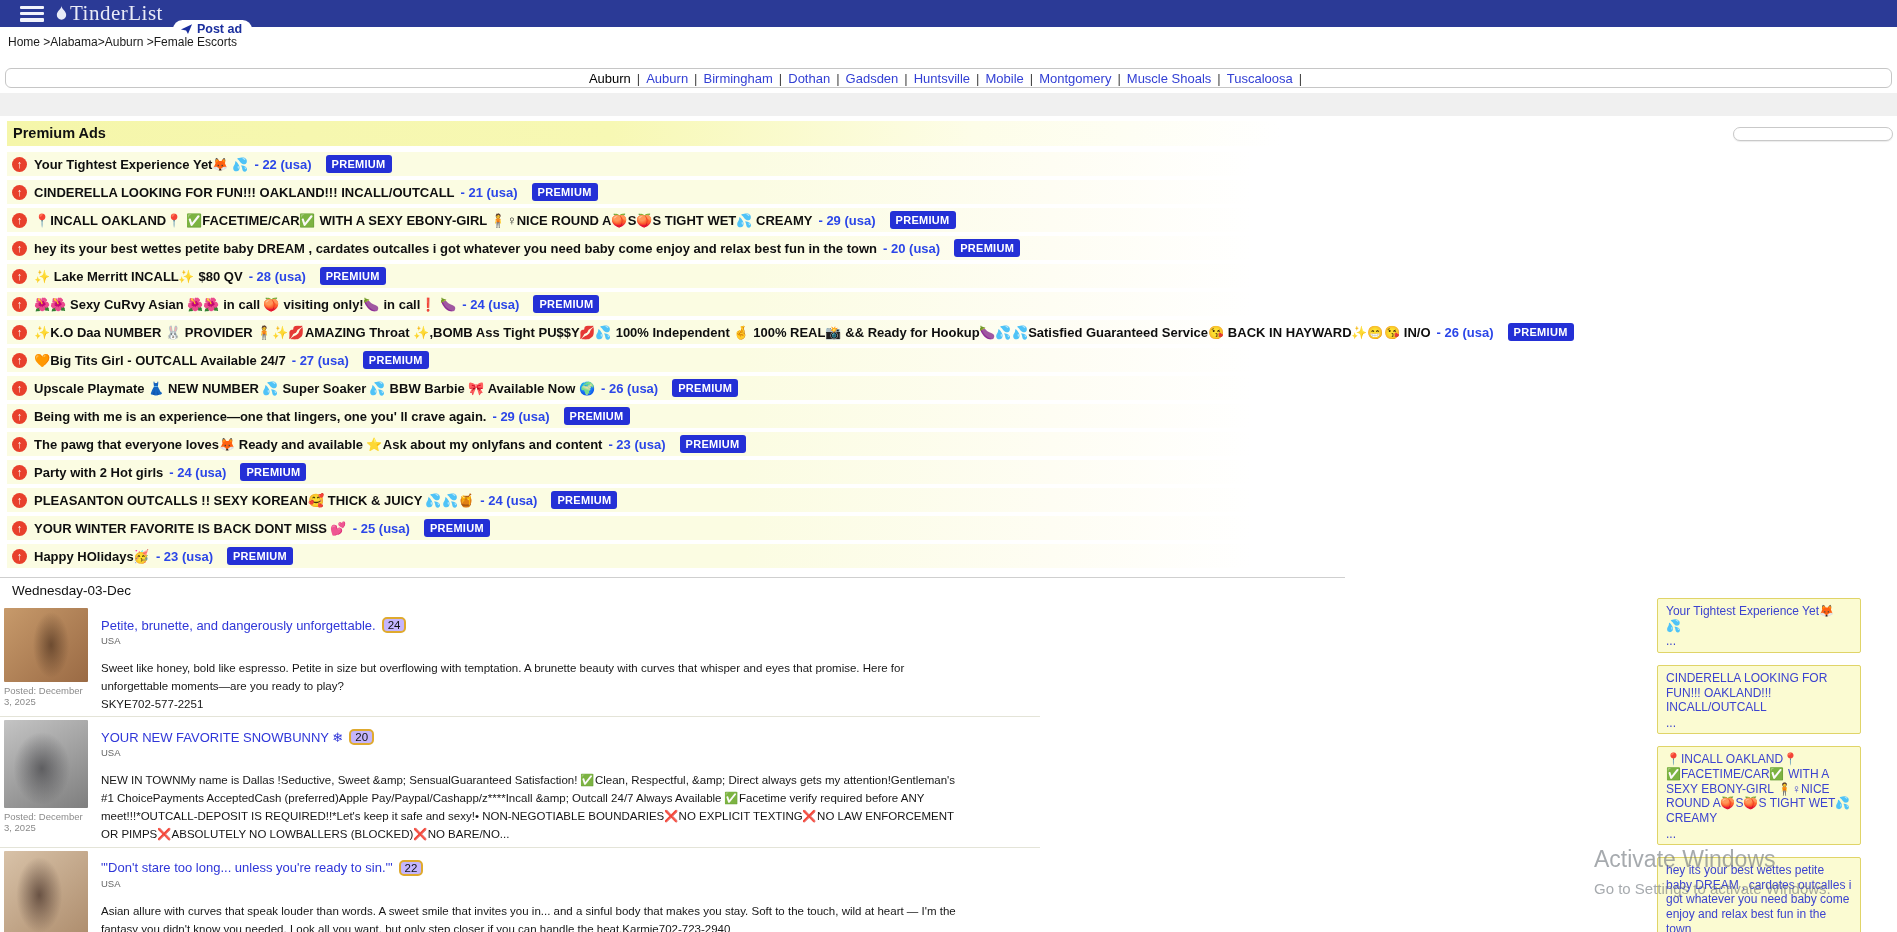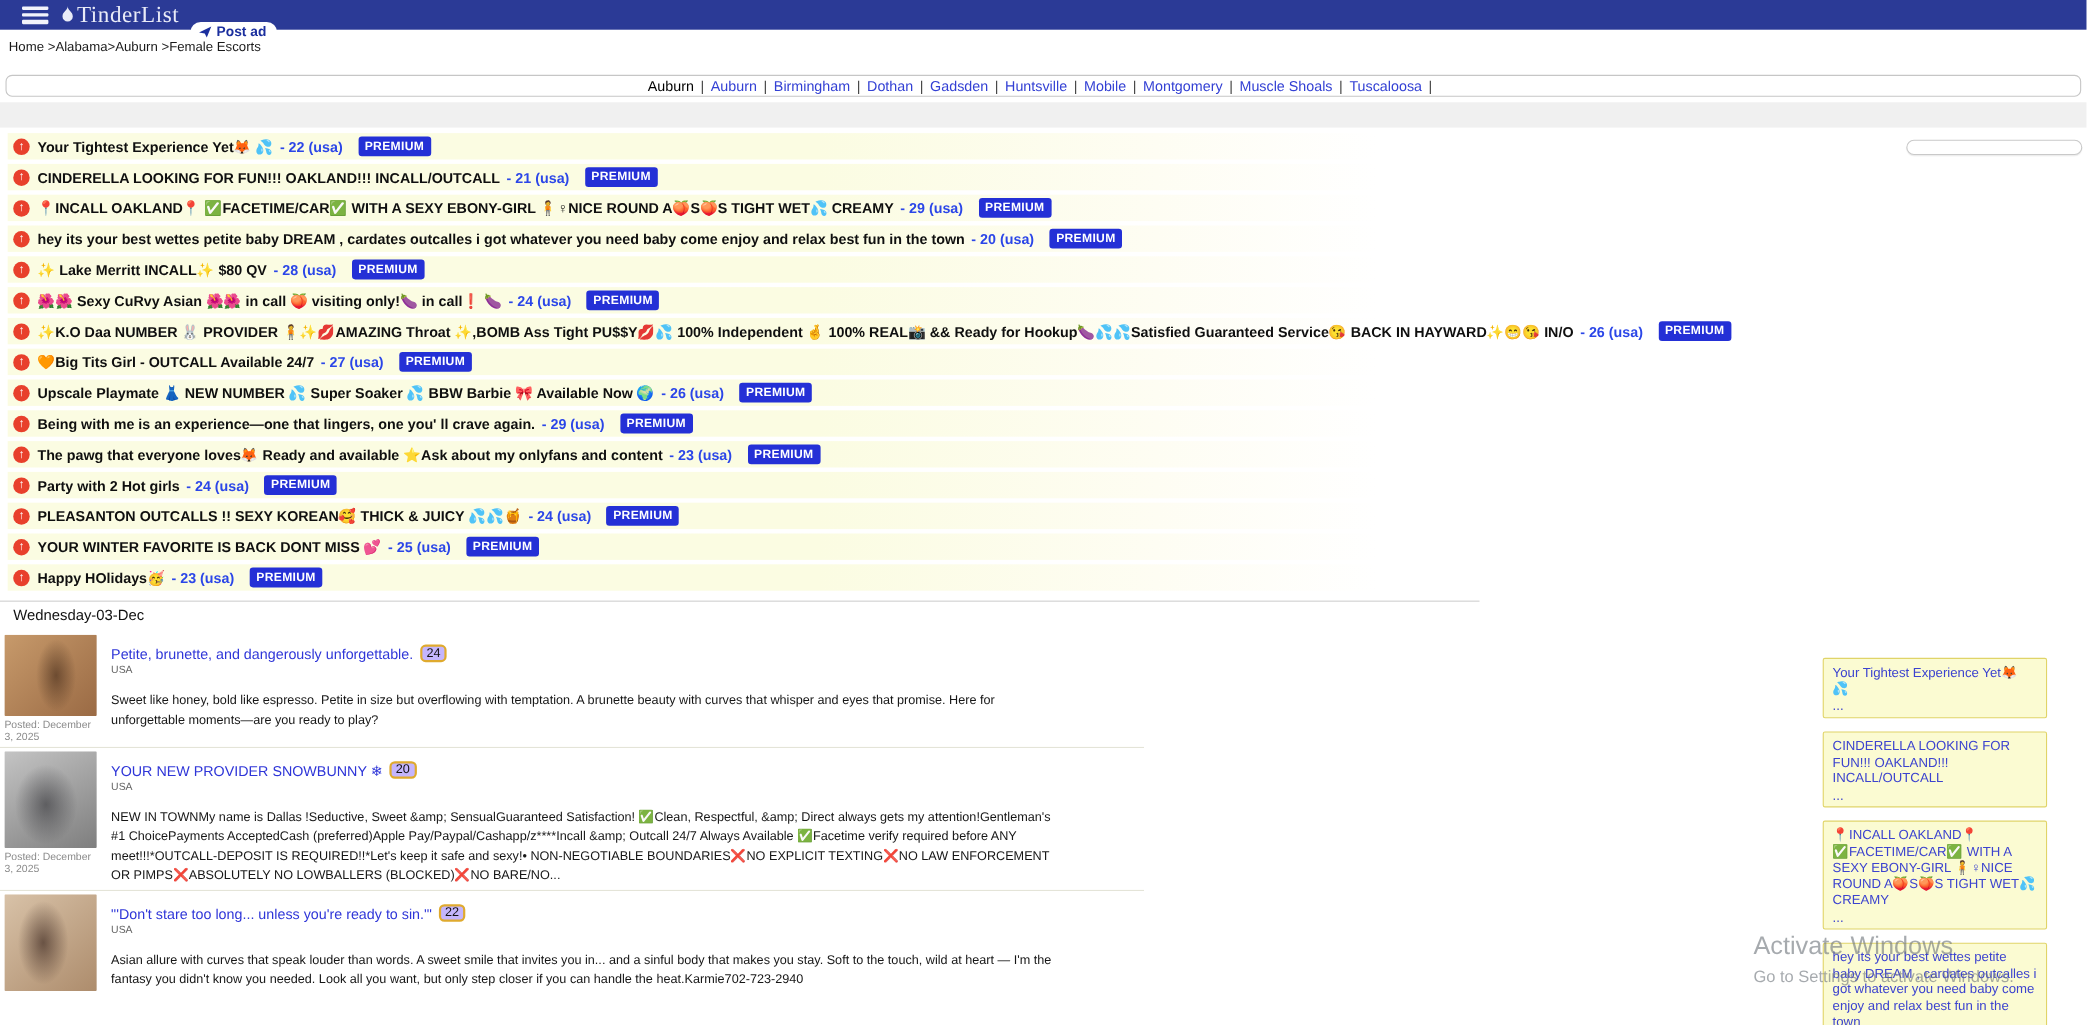--- a/index.html
+++ b/index.html
@@ -121,20 +121,21 @@
   <span class="sep">|</span>
   <span class="city-link">Muscle Shoals</span>
   <span class="sep">|</span>
   <span class="city-link">Tuscaloosa</span>
   <span class="sep">|</span>
 </div>
 
 <div class="grayband"></div>
 
 <section class="premium">
+  <div class="phead">Premium Ads</div>
 
   <div class="prow">
     <span class="uparr">↑</span>
     <span class="ptitle">Your Tightest Experience Yet🦊 💦</span>
     <span class="page">- 22 (usa)</span>
     <span class="pbadge">PREMIUM</span>
   </div>
   <div class="prow">
     <span class="uparr">↑</span>
     <span class="ptitle">CINDERELLA LOOKING FOR FUN!!! OAKLAND!!! INCALL/OUTCALL</span>
@@ -231,32 +232,33 @@
       <div class="posted">Posted: December 3, 2025</div>
     </div>
     <div class="lbody">
       <div class="trow">
         <span class="ltitle">Petite, brunette, and dangerously unforgettable.</span>
         <span class="agebox">24</span>
       </div>
       <div class="lloc">USA</div>
       <div class="ldesc">
         <div>Sweet like honey, bold like espresso. Petite in size but overflowing with temptation. A brunette beauty with curves that whisper and eyes that promise. Here for unforgettable moments—are you ready to play?</div>
+        <div>SKYE702-577-2251</div>
       </div>
     </div>
   </article>
 
   <article class="listing">
     <div class="lleft">
       <div class="thumb t2"></div>
       <div class="posted">Posted: December 3, 2025</div>
     </div>
     <div class="lbody">
       <div class="trow">
-        <span class="ltitle">YOUR NEW PROVIDER SNOWBUNNY ❄</span>
+        <span class="ltitle">YOUR NEW FAVORITE SNOWBUNNY ❄</span>
         <span class="agebox">20</span>
       </div>
       <div class="lloc">USA</div>
       <div class="ldesc">
         <div>NEW IN TOWNMy name is Dallas !Seductive, Sweet &amp;amp; SensualGuaranteed Satisfaction! ✅Clean, Respectful, &amp;amp; Direct always gets my attention!Gentleman's #1 ChoicePayments AcceptedCash (preferred)Apple Pay/Paypal/Cashapp/z****Incall &amp;amp; Outcall 24/7 Always Available ✅Facetime verify required before ANY meet!!!*OUTCALL-DEPOSIT IS REQUIRED!!*Let's keep it safe and sexy!• NON-NEGOTIABLE BOUNDARIES❌NO EXPLICIT TEXTING❌NO LAW ENFORCEMENT OR PIMPS❌ABSOLUTELY NO LOWBALLERS (BLOCKED)❌NO BARE/NO...</div>
       </div>
     </div>
   </article>
 
   <article class="listing">

